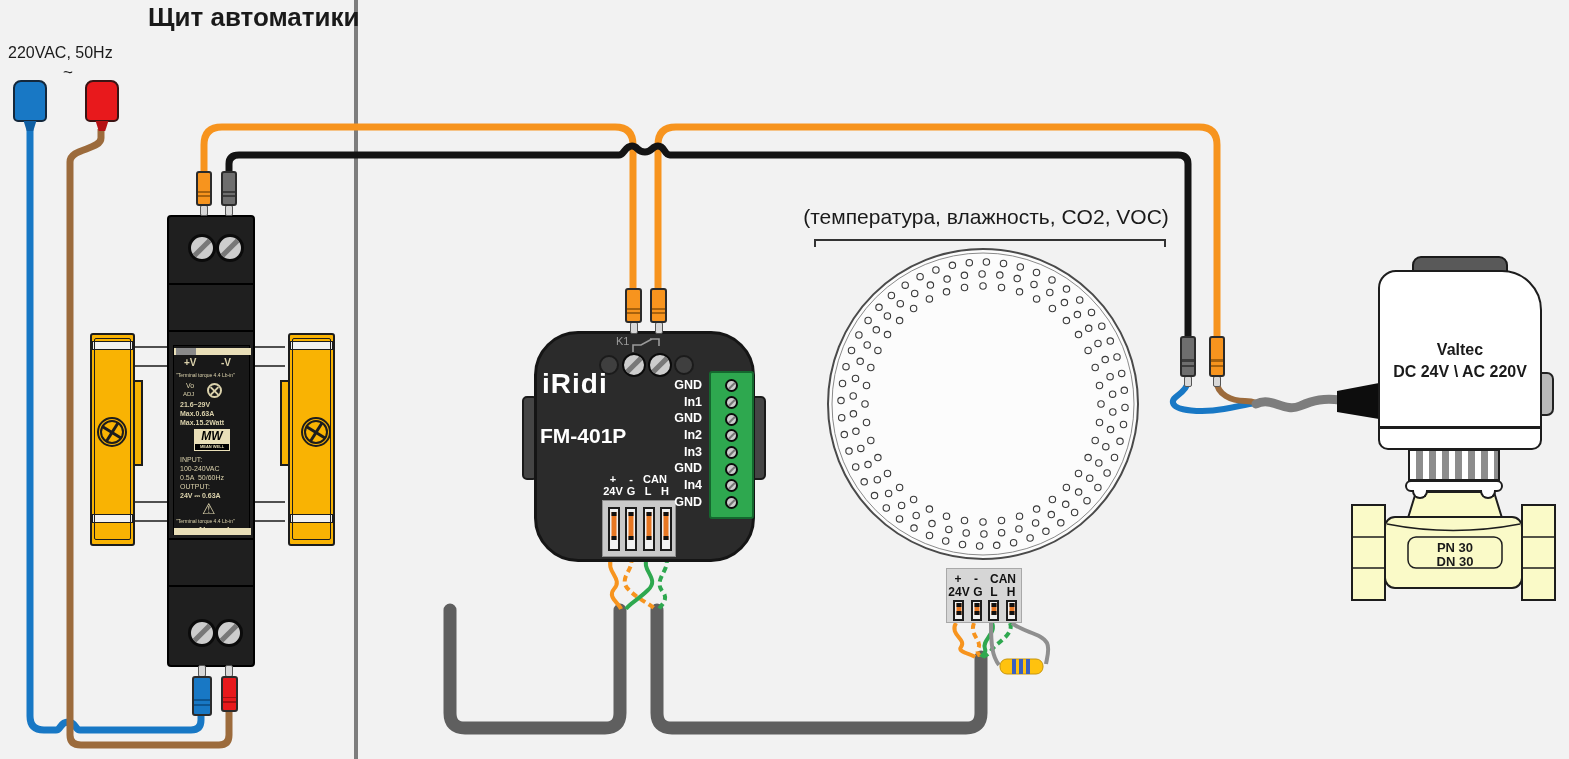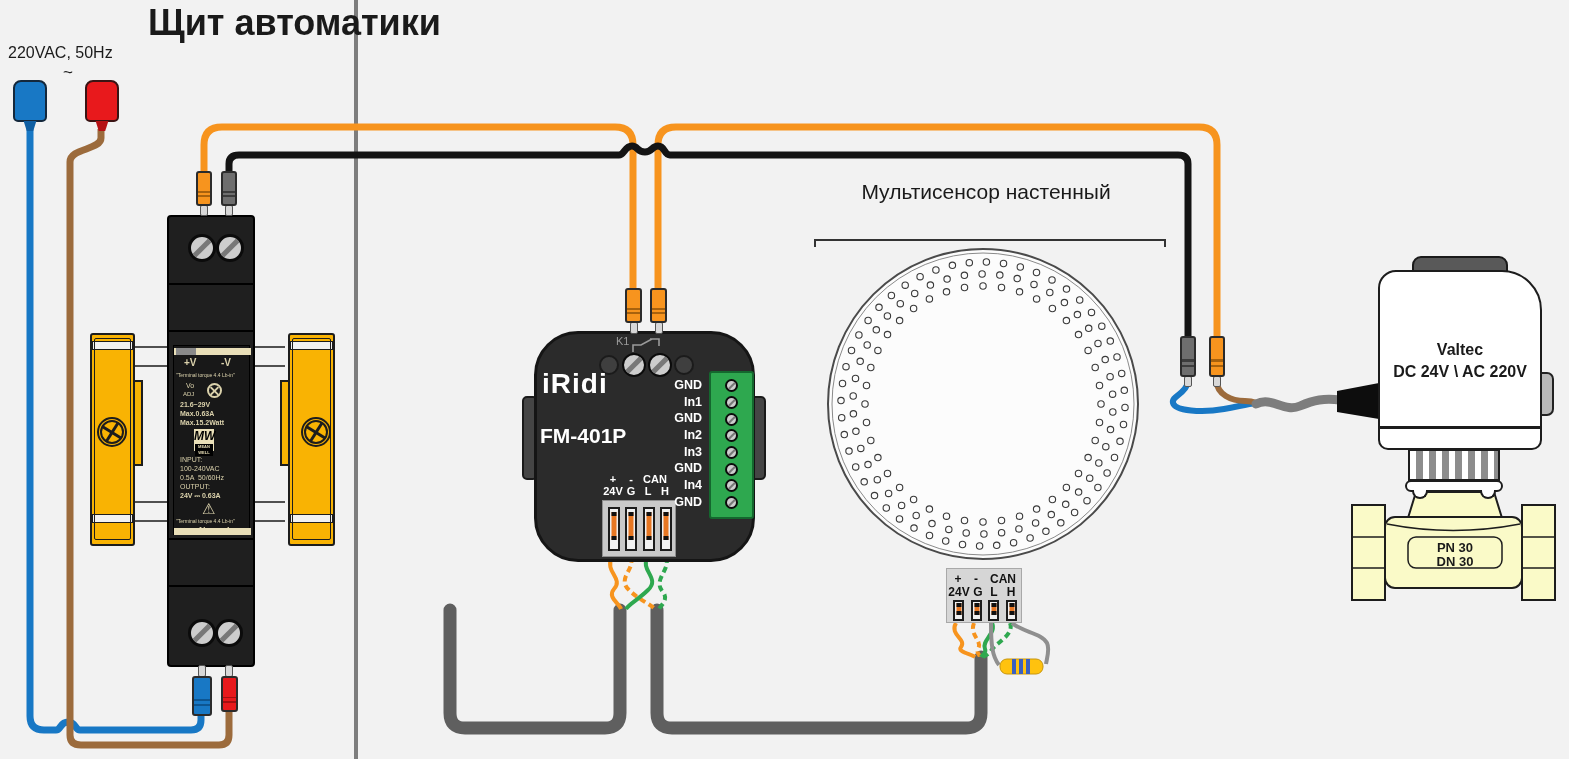--- a/index.html
+++ b/index.html
@@ -41,21 +41,21 @@
   .buslbl{position:absolute;color:#fff;font-size:11px;font-weight:bold;text-align:center;z-index:4;}
   .senslbl{position:absolute;color:#111;font-size:12px;font-weight:bold;text-align:center;z-index:4;}
 </style>
 </head>
 <body>
 
 <div class="canvas">
 
   <div class="abs" style="left:354px;top:0;width:4px;height:759px;background:#7d7d7d;z-index:1;"></div>
 
-  <div class="txt" style="left:148px;top:2px;width:204px;text-align:center;font-size:36px;font-weight:600;z-index:3;">Щит автоматики</div>
+  <div class="txt" style="left:148px;top:2px;width:204px;text-align:center;font-size:26px;font-weight:600;z-index:3;">Щит автоматики</div>
 
   <div class="txt" style="left:8px;top:44px;font-size:16px;z-index:3;">220VAC, 50Hz</div>
   <div class="txt" style="left:58px;top:63px;width:20px;text-align:center;font-size:17px;z-index:3;">~</div>
   <div class="comp" style="left:13px;top:80px;width:34px;height:42px;background:#1878C5;border:2px solid #14283c;border-radius:8px 8px 5px 5px;box-sizing:border-box;"></div>
   <div class="comp" style="left:22px;top:121px;width:16px;height:10px;background:#0f5fa3;clip-path:polygon(10% 0,90% 0,70% 100%,30% 100%);"></div>
   <div class="comp" style="left:85px;top:80px;width:34px;height:42px;background:#E8191C;border:2px solid #3a1414;border-radius:8px 8px 5px 5px;box-sizing:border-box;"></div>
   <div class="comp" style="left:94px;top:121px;width:16px;height:10px;background:#b51114;clip-path:polygon(10% 0,90% 0,70% 100%,30% 100%);"></div>
 
   <svg class="layer" viewBox="0 0 1569 759">
 
@@ -147,21 +147,21 @@
     <div class="abs" style="left:2px;top:2px;width:20px;height:7px;background:#8a8a8a;"></div>
     <div class="psulbl" style="left:10px;top:12px;font-size:10px;font-weight:bold;">+V</div>
     <div class="psulbl" style="left:47px;top:12px;font-size:10px;font-weight:bold;">-V</div>
     <div class="psulbl" style="left:2px;top:27px;font-size:5px;">"Terminal torque 4.4 Lb-in"</div>
     <div class="psulbl" style="left:12px;top:36px;font-size:7px;">Vo</div>
     <div class="psulbl" style="left:9px;top:45px;font-size:6px;">ADJ</div>
     <div class="adjscrew" style="left:33px;top:37px;"></div>
     <div class="psulbl" style="left:6px;top:55px;font-size:7px;font-weight:bold;">21.6~29V</div>
     <div class="psulbl" style="left:6px;top:64px;font-size:7px;font-weight:bold;">Max.0.63A</div>
     <div class="psulbl" style="left:6px;top:73px;font-size:7px;font-weight:bold;">Max.15.2Watt</div>
-    <div class="abs" style="left:20px;top:83px;width:20px;height:22px;background:#E9DFB8;text-align:center;">
+    <div class="abs" style="left:20px;top:83px;width:36px;height:22px;background:#E9DFB8;text-align:center;">
       <div style="font-size:12px;font-weight:900;font-style:italic;color:#000;line-height:15px;">MW</div>
       <div style="font-size:4px;font-weight:bold;color:#E9DFB8;background:#000;line-height:6px;margin:0 1px;">MEAN WELL</div>
     </div>
     <div class="psulbl" style="left:6px;top:110px;font-size:7px;">INPUT:</div>
     <div class="psulbl" style="left:6px;top:119px;font-size:7px;">100-240VAC</div>
     <div class="psulbl" style="left:6px;top:128px;font-size:7px;white-space:pre;">0.5A  50/60Hz</div>
     <div class="psulbl" style="left:6px;top:137px;font-size:7px;">OUTPUT:</div>
     <div class="psulbl" style="left:6px;top:146px;font-size:7px;font-weight:bold;">24V ⎓ 0.63A</div>
     <div class="psulbl" style="left:28px;top:155px;font-size:15px;">⚠</div>
     <div class="psulbl" style="left:2px;top:173px;font-size:5px;">"Terminal torque 4.4 Lb-in"</div>
@@ -225,21 +225,21 @@
     <div class="slot" style="left:22px;top:6px;width:12px;height:44px;"></div>
     <div class="slot" style="left:40px;top:6px;width:12px;height:44px;"></div>
     <div class="slot" style="left:57px;top:6px;width:12px;height:44px;"></div>
   </div>
 
   <div class="pin" style="left:630px;top:322px;width:8px;height:12px;"></div>
   <div class="pin" style="left:655px;top:322px;width:8px;height:12px;"></div>
   <div class="fer orange" style="left:625px;top:288px;width:17px;height:35px;"></div>
   <div class="fer orange" style="left:650px;top:288px;width:17px;height:35px;"></div>
 
-  <div class="txt" style="left:786px;top:180px;width:400px;text-align:center;font-size:21px;z-index:3;">Мультисенсор настенный</div>
+  <div class="txt" style="left:786px;top:205px;width:400px;text-align:center;font-size:21px;z-index:3;">(температура, влажность, CO2, VOC)</div>
 
   <svg class="comp" style="left:825px;top:246px;width:316px;height:316px;" viewBox="0 0 316 316">
     <circle cx="158" cy="158" r="155" fill="#fcfcfc" stroke="#4a4a4a" stroke-width="2"></circle>
     <circle cx="158" cy="158" r="151" fill="none" stroke="#8a8a8a" stroke-width="1"></circle>
     <g id="sensor-dots" fill="#fcfcfc" stroke="#3a3a3a" stroke-width="1.1">
         <circle cx="276.0" cy="158.0" r="3.2"></circle>
         <circle cx="274.5" cy="176.5" r="3.2"></circle>
         <circle cx="270.2" cy="194.5" r="3.2"></circle>
         <circle cx="263.1" cy="211.6" r="3.2"></circle>
         <circle cx="253.5" cy="227.4" r="3.2"></circle>

